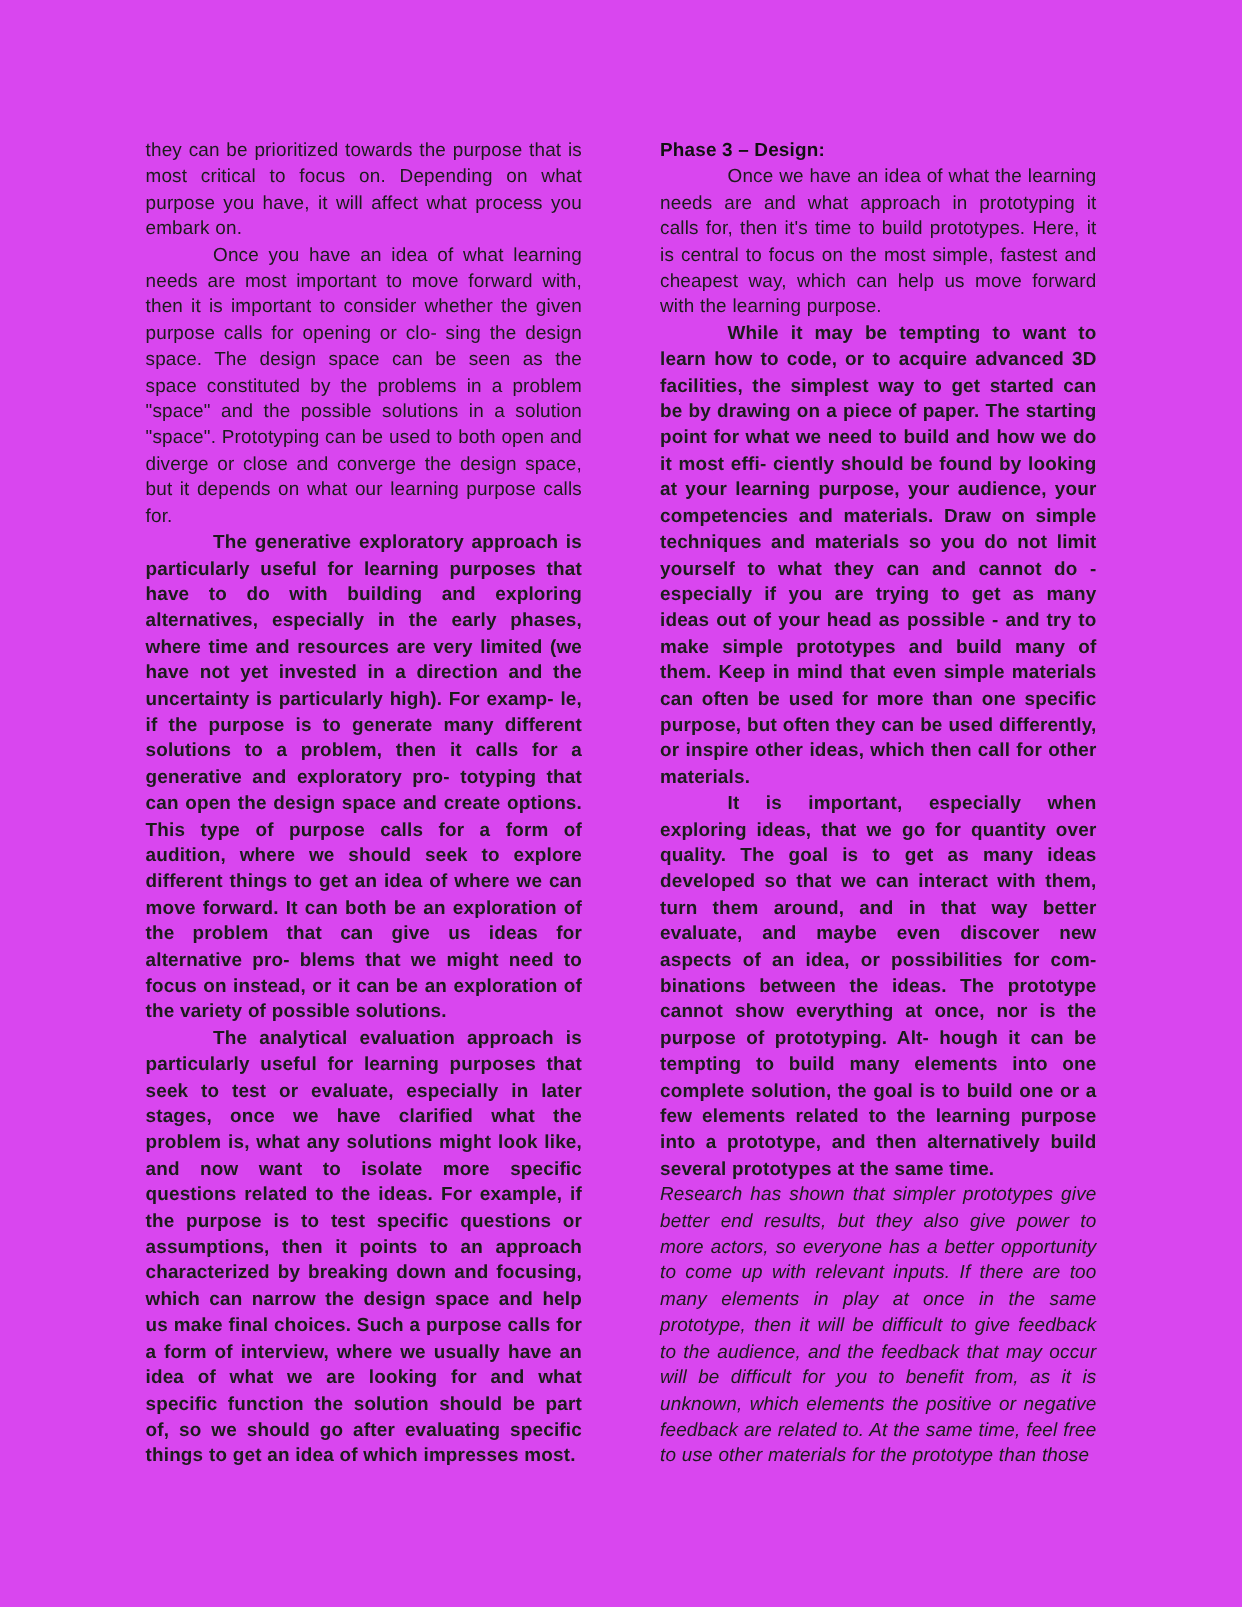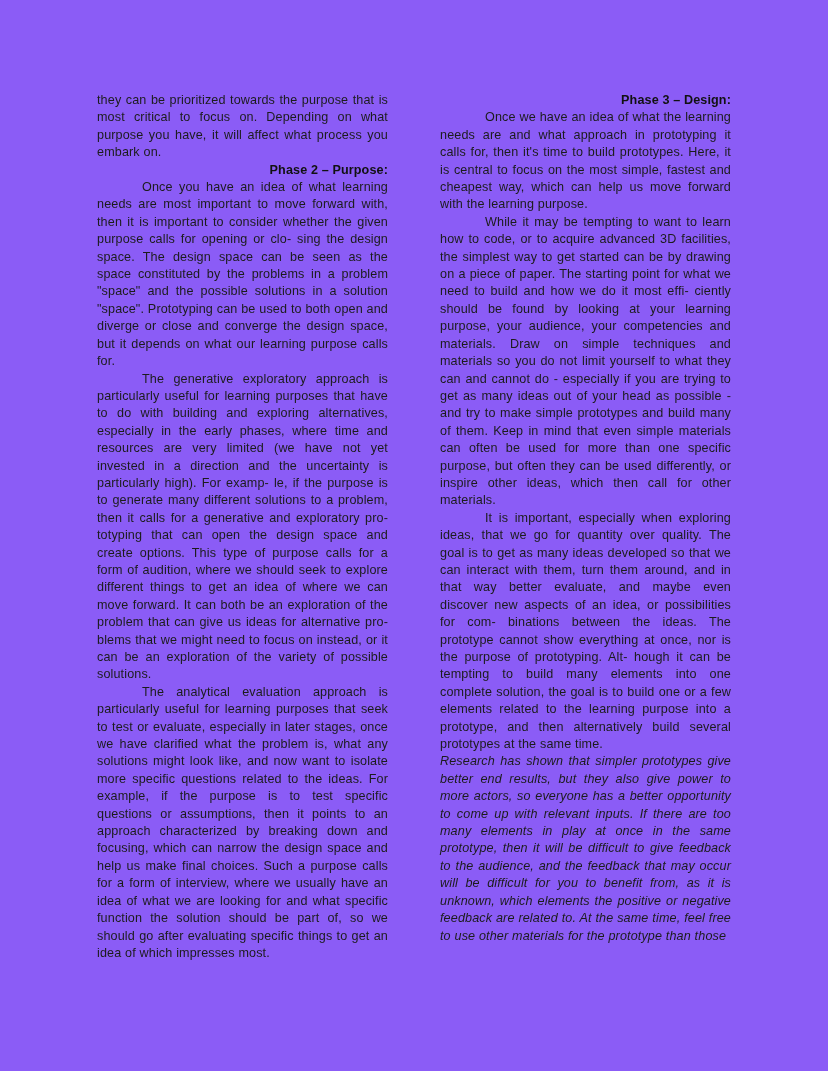--- a/index.html
+++ b/index.html
@@ -4,21 +4,21 @@
 <style>
   html, body {
     margin: 0;
     padding: 0;
     background: #ffffff;
   }
   .page {
     position: relative;
     width: 828px;
     height: 1071px;
-    background: #8b5cf6;
+    background: #d946ef;
     overflow: hidden;
     font-family: "Liberation Sans", sans-serif;
     color: #1a1a1a;
     -webkit-font-smoothing: antialiased;
   }
   .columns {
     position: absolute;
     top: 92px;
     left: 97px;
     width: 634px;
@@ -44,48 +44,48 @@
     color: #1c1c1c;
   }
   .indent {
     text-indent: 45px;
   }
   .no-indent {
     text-indent: 0;
   }
   .gap-before {
     margin-top: 17.4px;
+    font-weight: bold;
   }
   .gap-before-large {
     margin-top: 19px;
     font-style: italic;
   }
   .heading {
     font-size: 12.6px;
     line-height: 17.4px;
     font-weight: bold;
-    text-align: right;
+    text-align: left;
     color: #111111;
     margin-top: 17.4px;
     letter-spacing: 0.01em;
   }
   .heading.first {
     margin-top: 0;
   }
 </style>
 </head>
 <body>
 
 <div class="page">
   <div class="columns">
 
     <div class="col">
       <p class="body-text no-indent">they can be prioritized towards the purpose that is most critical to focus on. Depending on what purpose you have, it will affect what process you embark on.</p>
 
-      <h2 class="heading">Phase 2 – Purpose:</h2>
 
       <p class="body-text indent">Once you have an idea of what learning needs are most important to move forward with, then it is important to consider whether the given purpose calls for opening or clo- sing the design space. The design space can be seen as the space constituted by the problems in a problem "space" and the possible solutions in a solution "space". Prototyping can be used to both open and diverge or close and converge the design space, but it depends on what our learning purpose calls for.</p>
 
       <p class="body-text indent gap-before">The generative exploratory approach is particularly useful for learning purposes that have to do with building and exploring alternatives, especially in the early phases, where time and resources are very limited (we have not yet invested in a direction and the uncertainty is particularly high). For examp- le, if the purpose is to generate many different solutions to a problem, then it calls for a generative and exploratory pro- totyping that can open the design space and create options. This type of purpose calls for a form of audition, where we should seek to explore different things to get an idea of where we can move forward. It can both be an exploration of the problem that can give us ideas for alternative pro- blems that we might need to focus on instead, or it can be an exploration of the variety of possible solutions.</p>
 
       <p class="body-text indent gap-before">The analytical evaluation approach is particularly useful for learning purposes that seek to test or evaluate, especially in later stages, once we have clarified what the problem is, what any solutions might look like, and now want to isolate more specific questions related to the ideas. For example, if the purpose is to test specific questions or assumptions, then it points to an approach characterized by breaking down and focusing, which can narrow the design space and help us make final choices. Such a purpose calls for a form of interview, where we usually have an idea of what we are looking for and what specific function the solution should be part of, so we should go after evaluating specific things to get an idea of which impresses most.</p>
     </div>
 
     <div class="col">
       <h2 class="heading first">Phase 3 – Design:</h2>

